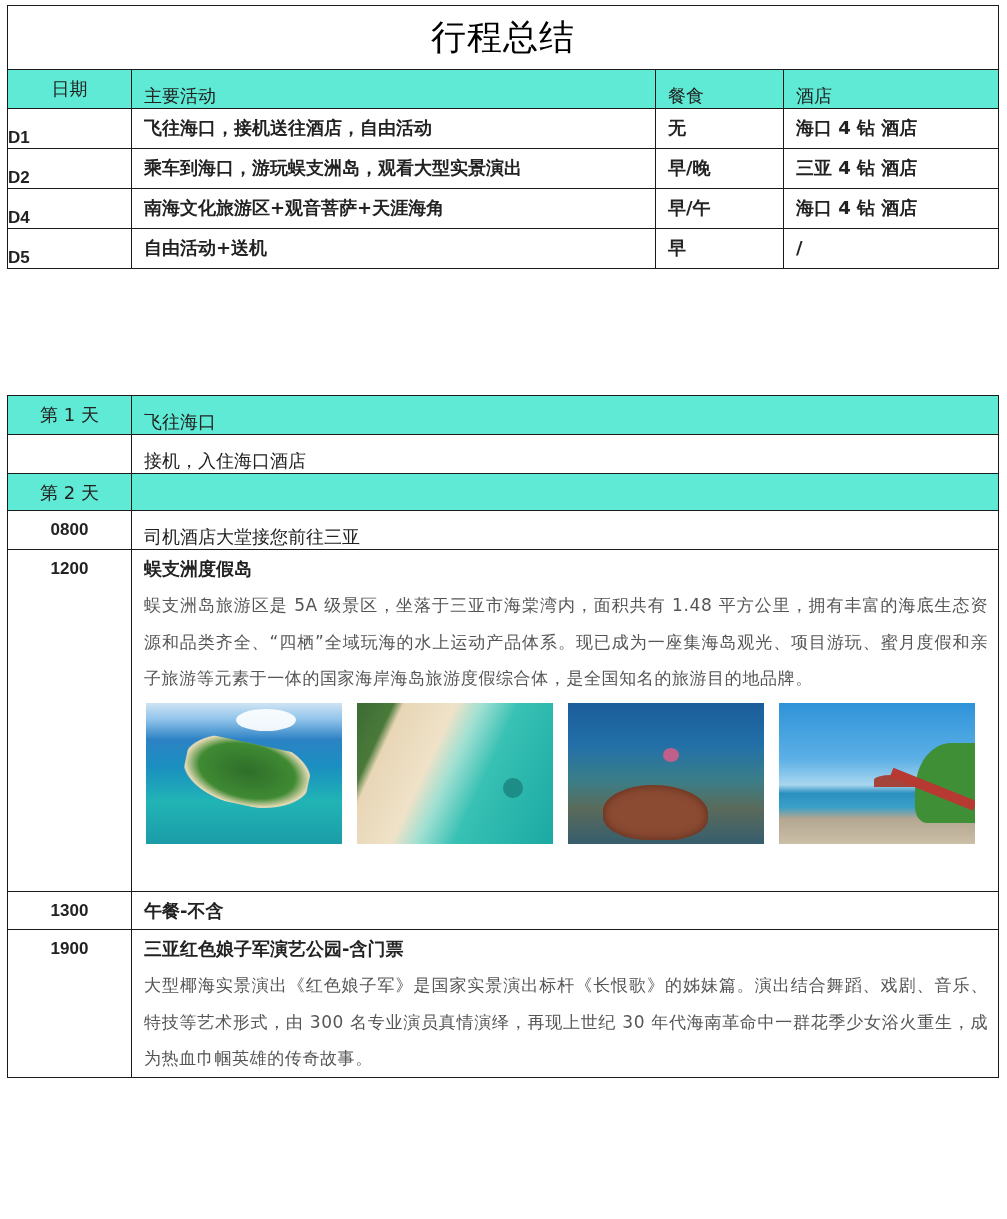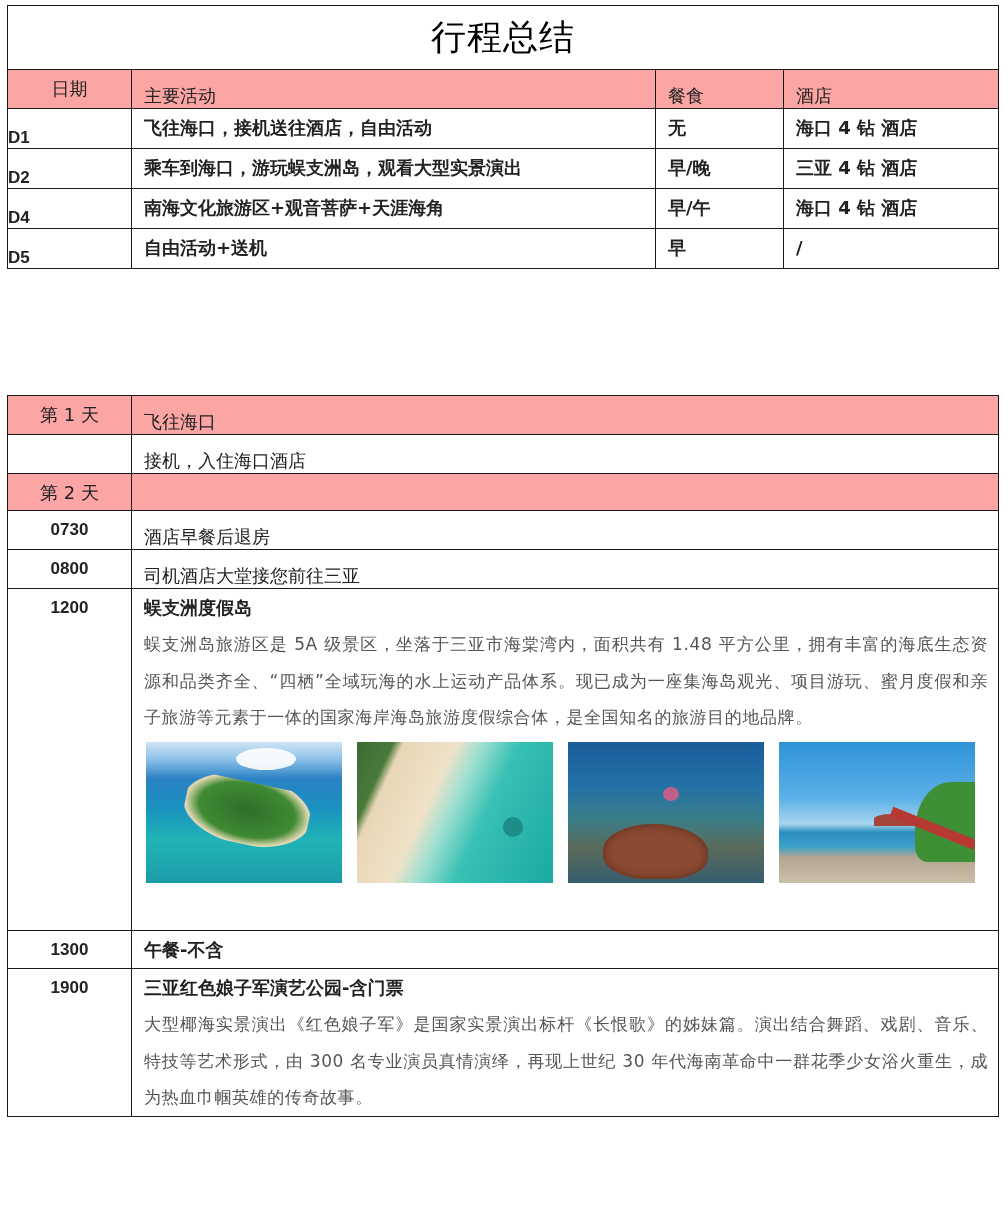--- a/index.html
+++ b/index.html
@@ -3,21 +3,21 @@
 <meta charset="utf-8">
 <style>
   * { box-sizing: border-box; margin: 0; padding: 0; }
   html, body { width: 1007px; height: 1219px; background: #ffffff; overflow: hidden; }
   body { position: relative; font-family: "DejaVu Sans", "Liberation Sans", sans-serif; color: #222; }
 
   table { border-collapse: collapse; position: absolute; left: 7px; width: 991px; table-layout: fixed; }
   td, th { border: 1.3px solid #1a1a1a; vertical-align: top; font-weight: normal; }
 
   .title-cell { height: 64px; text-align: center; vertical-align: middle; font-size: 35px; color: #000000; letter-spacing: 1px; }
-  .hdr td { background: #fca5a5; }
+  .hdr td { background: #5eead4; }
   .row37 { height: 37px; }
 
   .c-day { text-align: left; font-family: "Liberation Sans", sans-serif; font-weight: bold; font-size: 17px; padding-top: 19px; color: #222; }
   .c-text { font-size: 18px; padding: 6px 12px 0 12px; line-height: 36px; color: #222; }
   .c-hdr-day { text-align: center; font-size: 18px; padding-top: 7px; }
   .c-plain { font-size: 18px; padding: 14px 12px 0 12px; }
 
   
   #summary { top: 5px; }
   #summary .c-text { padding-top: 0; line-height: 37px; font-weight: bold; }
@@ -102,24 +102,20 @@
   </tr>
   <tr class="row37">
     <td></td>
     <td class="c-plain">接机，入住海口酒店</td>
   </tr>
   <tr class="hdr row37">
     <td class="c-hdr-day"><span>第 2 天</span></td>
     <td class="c-plain"></td>
   </tr>
   <tr class="row37">
-    <td class="time">0730</td>
-    <td class="c-plain">酒店早餐后退房</td>
-  </tr>
-  <tr class="row37">
     <td class="time">0800</td>
     <td class="c-plain">司机酒店大堂接您前往三亚</td>
   </tr>
   <tr style="height:342px">
     <td class="time">1200</td>
     <td class="act-cell">
       <div class="act-title">蜈支洲度假岛</div>
       <div class="act-desc">蜈支洲岛旅游区是 5A 级景区，坐落于三亚市海棠湾内，面积共有 1.48 平方公里，拥有丰富的海底生态资源和品类齐全、“四栖”全域玩海的水上运动产品体系。现已成为一座集海岛观光、项目游玩、蜜月度假和亲子旅游等元素于一体的国家海岸海岛旅游度假综合体，是全国知名的旅游目的地品牌。</div>
       <div class="photos">
         <div class="photo p1">

